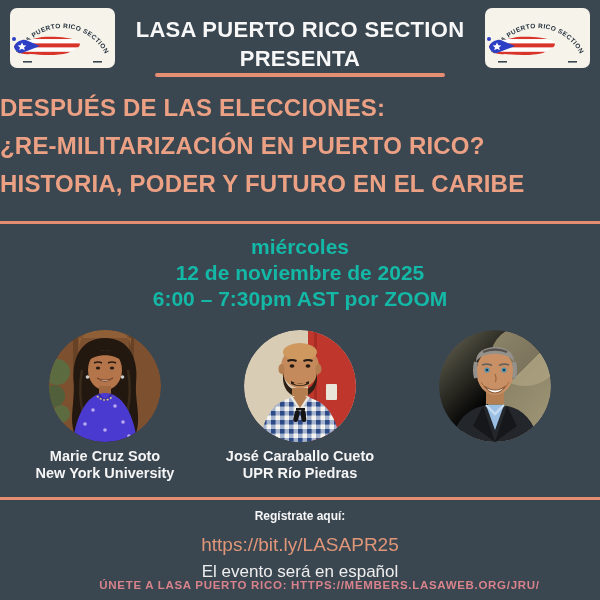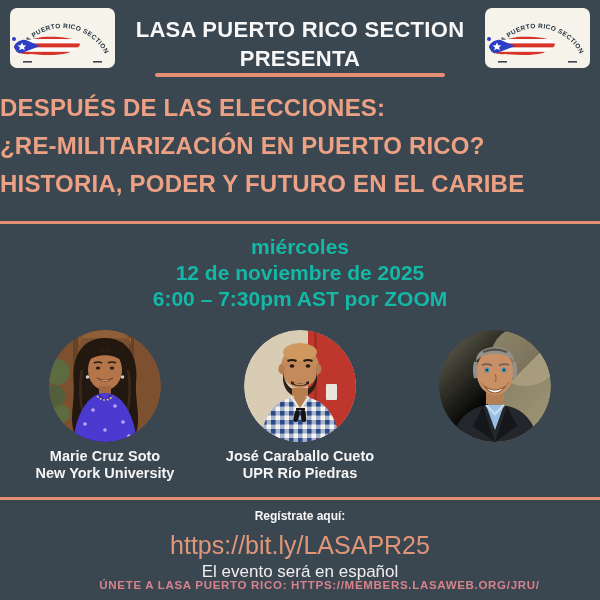--- a/index.html
+++ b/index.html
@@ -43,21 +43,21 @@
     width:112px;height:112px;border-radius:50%;overflow:hidden;flex:0 0 auto;
   }
   .avatar svg{display:block;width:112px;height:112px;}
   .speaker-name{
     margin-top:6px;text-align:center;color:#f5f5f5;font-weight:bold;
     font-size:14.5px;line-height:17px;
   }
   
   .register{position:absolute;top:504px;left:0;right:0;text-align:center;}
   .register-heading{color:#f7f7f7;font-weight:bold;font-size:12px;line-height:24px;}
-  .register-link{color:#e09678;font-size:25px;line-height:22px;margin-top:6px;text-decoration:none;display:block;}
+  .register-link{color:#e09678;font-size:19px;line-height:22px;margin-top:6px;text-decoration:none;display:block;}
   .register-note{color:#eeeeee;font-size:17px;line-height:20px;margin-top:6px;font-weight:400;}
   
   .footer{
     position:absolute;top:579px;left:0;right:0;text-align:center;
     color:#d8838c;font-weight:bold;font-size:11.5px;letter-spacing:.7px;padding-left:39px;
   }
   .footer a{color:inherit;text-decoration:none;}
 </style>
 </head>
 <body>

